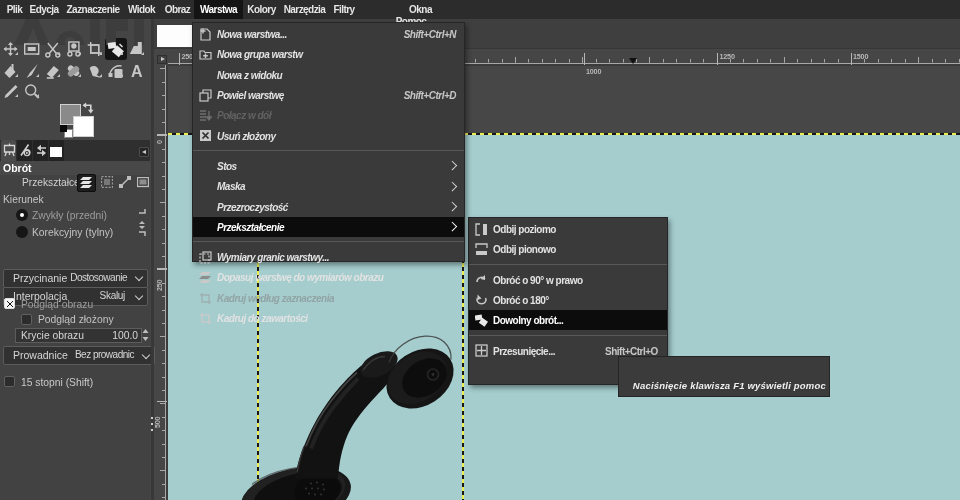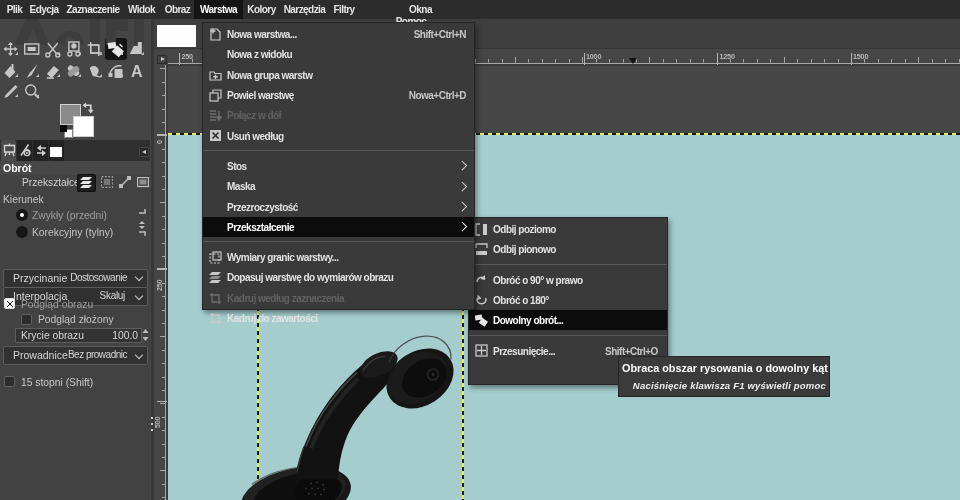--- a/index.html
+++ b/index.html
@@ -69,21 +69,21 @@
 .htick{position:absolute;top:53px;width:1.4px;height:11.8px;background:#b6b6b6;}
 .vtick{position:absolute;left:156.5px;width:10px;height:1.4px;background:#b6b6b6;}
 #hmark{position:absolute;left:629px;top:57.5px;width:0;height:0;border-left:4px solid transparent;border-right:4px solid transparent;border-top:6px solid #111;}
 #offcanvas{position:absolute;left:168px;top:65.5px;width:792px;height:68px;background:#474747;}
 #canvas{position:absolute;left:168px;top:133.5px;width:792px;height:366.5px;background:#a5cdce;}
 .dashv{position:absolute;width:2px;background:repeating-linear-gradient(180deg,#ecec50 0 4px,#161616 4px 8px);z-index:5;}
 .dashh{position:absolute;height:2px;background:repeating-linear-gradient(90deg,#ecec50 0 4px,#161616 4px 8px);z-index:5;}
 
 .menu{background:#3a3a3a;border:1px solid #262626;box-sizing:border-box;box-shadow:2px 3px 5px rgba(0,0,0,0.4);
  font-size:10px;font-weight:bold;letter-spacing:-0.5px;color:#e2e2e2;}
-#mainmenu{position:absolute;left:202px;top:22px;width:273px;height:288px;z-index:40;}
+#mainmenu{position:absolute;left:192px;top:22px;width:273px;height:240px;z-index:40;font-style:italic;}
 #submenu{position:absolute;left:468px;top:217px;width:200px;height:168px;z-index:39;}
 .mrow{position:relative;height:20.3px;}
 .mrow .lbl{position:absolute;left:24px;top:50%;transform:translateY(-50%);white-space:nowrap;}
 .mrow .acc{position:absolute;right:8px;top:50%;transform:translateY(-50%);color:#c6c6c6;}
 .mrow.dis .lbl,.mrow.dis .ico{color:#828282;opacity:0.55;}
 .mrow.hl{background:#0c0c0c;}
 .mrow .ico{position:absolute;left:6px;top:4px;width:13px;height:13px;color:#c9c9c9;}
 .mrow .ico svg{display:block;}
 .msep{height:10px;position:relative;}
 .msep:after{content:"";position:absolute;left:0px;right:0px;top:4.5px;height:1px;background:#595959;}
@@ -142,21 +142,21 @@
  <circle cx="433" cy="374" r="1.4" fill="#2e2e2e"></circle>
 </svg>
 
 <div id="hruler"></div>
 <div id="vruler"></div>
 <div id="rcorner"></div>
 <div id="cornerbtn"></div>
 <div class="htick" style="left:179px;"></div>
 <span class="rlab" style="left:181.5px;top:53px;">250</span>
 <div class="htick" style="left:583.5px;"></div>
-<span class="rlab" style="left:586px;top:53px;">1000</span>
+<span class="rlab" style="left:586px;top:68px;">1000</span>
 <div class="htick" style="left:717px;"></div>
 <span class="rlab" style="left:719.5px;top:53px;">1250</span>
 <div class="htick" style="left:850.5px;"></div>
 <span class="rlab" style="left:853px;top:53px;">1500</span>
 <div id="hmark"></div>
 <div class="vtick" style="top:134.3px;"></div>
 <span class="rlab" style="left:156px;top:143.5px;transform:rotate(-90deg);transform-origin:left top;">0</span>
 <div class="vtick" style="top:268.3px;"></div>
 <span class="rlab" style="left:156px;top:291px;transform:rotate(-90deg);transform-origin:left top;">250</span>
 <div class="vtick" style="top:401px;"></div>
@@ -364,21 +364,21 @@
   <span style="position:absolute;left:21px;top:137.5px;color:#9d9d9d;">Podgląd obrazu</span>
   <div class="cbox" style="left:21px;top:152.5px;"></div>
   <span style="position:absolute;left:38px;top:153px;color:#c3c3c3;">Podgląd złożony</span>
   <div style="position:absolute;left:15px;top:167px;width:125px;height:13px;background:#333;border:1px solid #5c5c5c;font-size:10.3px;color:#d6d6d6;line-height:13px;">
     <span style="position:absolute;left:5px;">Krycie obrazu</span>
         <span style="position:absolute;right:3px;">100.0</span>
       </div>
   <svg class="abs" style="left:141.5px;top:168px;" width="7" height="12" viewBox="0 0 7 12">
         <path d="M 3.5 0 L 6.5 4 L 0.5 4 Z M 3.5 12 L 6.5 8 L 0.5 8 Z" fill="#bdbdbd"></path>
       </svg>
-  <div class="ddown" style="top:185px;">
+  <div class="ddown" style="top:185px;padding-left:7px;">
         <span style="position:absolute;left:9px;">Prowadnice</span>
         <span style="position:absolute;right:20px;font-size:10px;letter-spacing:-0.5px;">Bez prowadnic</span>
         <div class="chev"></div>
       </div>
   <div class="cbox" style="left:4px;top:215px;"></div>
   <span style="position:absolute;left:21px;top:215.5px;color:#c9c9c9;">15 stopni (Shift)</span>
  </div>
 </div>
 <div id="panel-sep"></div>
 <div id="lpsep2"></div>
@@ -392,58 +392,58 @@
       <span class="ico">
         <svg width="13" height="13" viewBox="0 0 13 13">
           <path d="M 2 1 L 8 1 L 11 4 L 11 12 L 2 12 Z" fill="none" stroke="#c9c9c9" stroke-width="1.2"></path>
           <path d="M 4 0.5 L 4 5.5 M 1.5 3 L 6.5 3" stroke="#c9c9c9" stroke-width="1.4"></path>
         </svg>
       </span>
       <span class="lbl">Nowa warstwa...</span>
       <span class="acc">Shift+Ctrl+N</span>
     </div>
  <div class="mrow">
-      <span class="lbl">Nowa z widoku</span>
-    </div>
- <div class="mrow">
       <span class="ico">
         <svg width="13" height="13" viewBox="0 0 13 13">
           <path d="M 1 3 L 5 3 L 6 4.5 L 12 4.5 L 12 11 L 1 11 Z" fill="none" stroke="#c9c9c9" stroke-width="1.2"></path>
           <path d="M 6.5 5.5 L 6.5 10 M 4.2 7.7 L 8.8 7.7" stroke="#c9c9c9" stroke-width="1.4"></path>
         </svg>
       </span>
       <span class="lbl">Nowa grupa warstw</span>
     </div>
  <div class="mrow">
+      <span class="lbl">Nowa z widoku</span>
+    </div>
+ <div class="mrow">
       <span class="ico">
         <svg width="13" height="13" viewBox="0 0 13 13">
           <rect x="1" y="4" width="8" height="8" fill="none" stroke="#c9c9c9" stroke-width="1.2"></rect>
           <path d="M 4 4 L 4 1 L 12 1 L 12 9 L 9 9" fill="none" stroke="#c9c9c9" stroke-width="1.2"></path>
         </svg>
       </span>
       <span class="lbl">Powiel warstwę</span>
-      <span class="acc">Nowa+Ctrl+D</span>
+      <span class="acc">Shift+Ctrl+D</span>
     </div>
  <div class="mrow dis">
       <span class="ico">
         <svg width="13" height="13" viewBox="0 0 13 13">
           <path d="M 1 2 L 7 2 M 1 5 L 7 5 M 1 8 L 7 8 M 1 11 L 7 11" stroke="#999" stroke-width="1.3"></path>
           <path d="M 10 2 L 10 9 M 10 11 L 7.8 8 L 12.2 8 Z" stroke="#999" fill="#999" stroke-width="1.3"></path>
         </svg>
       </span>
       <span class="lbl">Połącz w dół</span>
     </div>
  <div class="mrow">
       <span class="ico">
         <svg width="13" height="13" viewBox="0 0 13 13">
           <rect x="1" y="1" width="11" height="11" fill="#c9c9c9"></rect>
           <path d="M 3.5 3.5 L 9.5 9.5 M 9.5 3.5 L 3.5 9.5" stroke="#2e2e2e" stroke-width="1.7"></path>
         </svg>
       </span>
-      <span class="lbl">Usuń według</span>
+      <span class="lbl">Usuń złożony</span>
     </div>
  <div class="msep"></div>
  <div class="mrow">
       <span class="lbl">Stos</span>
       <div class="subarr"></div>
     </div>
  <div class="mrow">
       <span class="lbl">Maska</span>
       <div class="subarr"></div>
     </div>
@@ -548,15 +548,14 @@
           <rect x="1" y="1" width="11" height="11" fill="none" stroke="#c9c9c9" stroke-width="1.3"></rect>
           <path d="M 6.5 2 L 6.5 11 M 2 6.5 L 11 6.5" stroke="#c9c9c9" stroke-width="1.3"></path>
         </svg>
       </span>
       <span class="lbl">Przesunięcie...</span>
       <span class="acc" style="right:auto;left:136px;">Shift+Ctrl+O</span>
     </div>
 </div>
 
 <div id="tooltip">
- <div class="l1">Obraca obszar rysowania o dowolny kąt</div>
  <div class="l2">Naciśnięcie klawisza F1 wyświetli pomoc</div>
 </div>
 
 </body></html>

